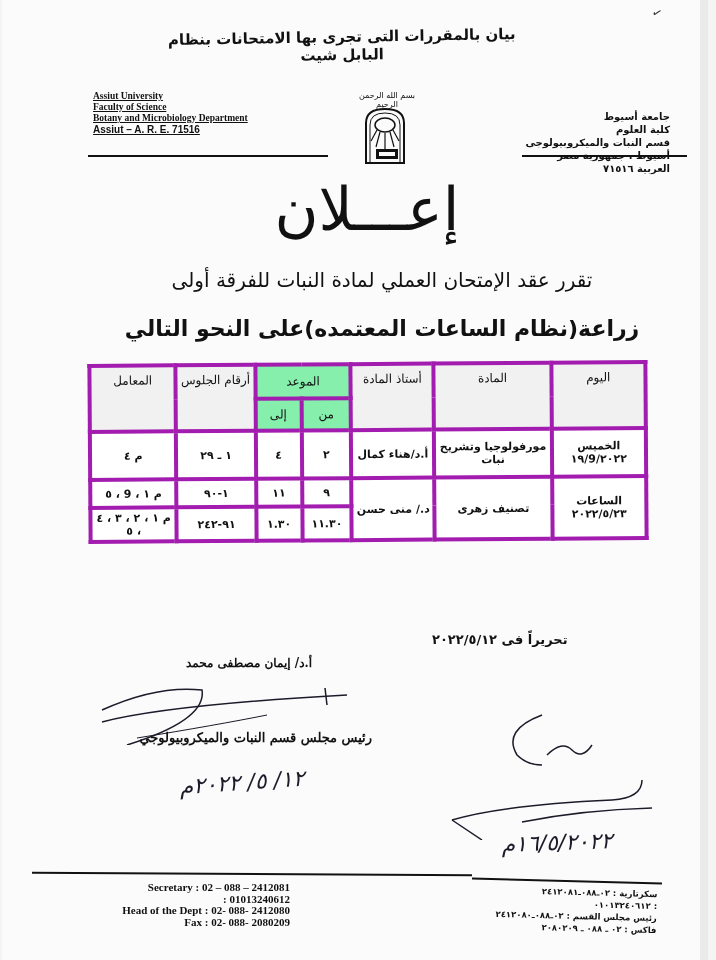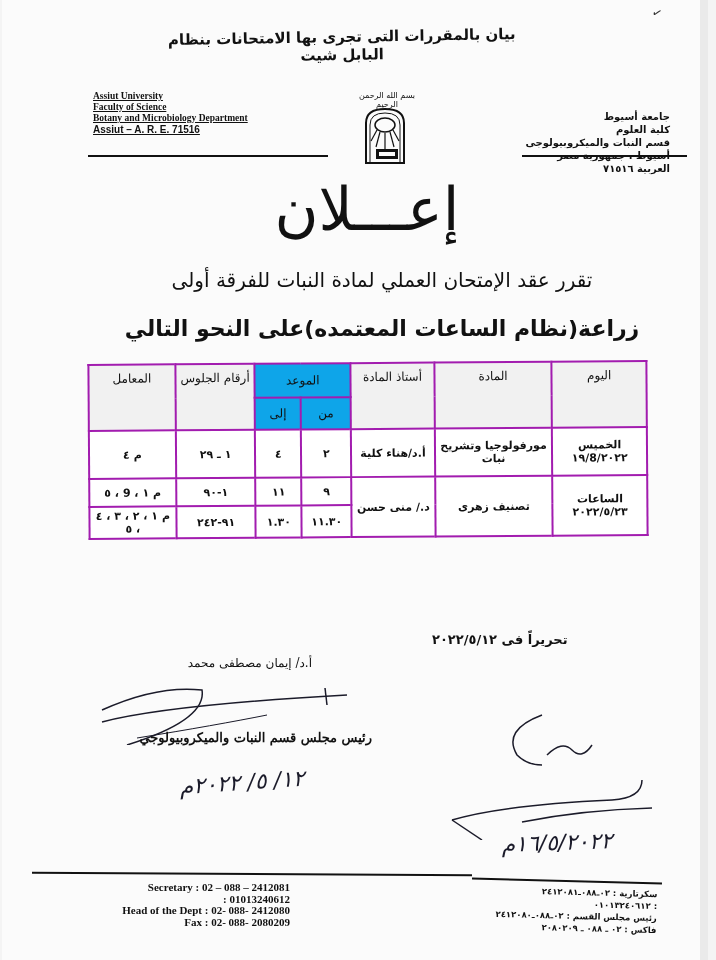--- a/index.html
+++ b/index.html
@@ -21,28 +21,28 @@
   .logo { left: 350px; top: 105px; width: 66px; height: 60px; }
 
   .ar-header { left: 520px; top: 91px; width: 148px; text-align: right; font-size: 10px; font-weight: bold; line-height: 13px; margin-top: 19px; }
   .rule-right { left: 520px; top: 155px; width: 165px; height: 2px; background: #111; }
 
   .announce { left: 200px; top: 170px; width: 330px; text-align: center; font-family: Liberation Sans, sans-serif; font-size: 60px; line-height: 80px; letter-spacing: 6px; }
   .line1 { left: 120px; top: 268px; width: 520px; text-align: center; font-size: 20px; }
   .line2 { left: 120px; top: 316px; width: 520px; text-align: center; font-size: 22px; font-weight: bold; }
 
   table.exam { position: absolute; left: 86px; top: 362px; width: 560px; border-collapse: collapse; direction: rtl; font-size: 11px; transform: rotate(-0.4deg); }
-  table.exam th, table.exam td { border: 2px solid #a21caf; text-align: center; vertical-align: middle; font-weight: bold; padding: 2px 3px; }
-  table.exam th { font-weight: normal; font-size: 12px; background: #0ea5e9; }
+  table.exam th, table.exam td { border: 4px solid #a21caf; text-align: center; vertical-align: middle; font-weight: bold; padding: 2px 3px; }
+  table.exam th { font-weight: normal; font-size: 12px; background: #86efac; }
   table.exam th.tall { vertical-align: top; padding-top: 6px; background: #f1f1f1; }
   table.exam td { background: #fff; font-size: 11px; }
   .sub { font-size: 12px; }
 
   .written { left: 430px; top: 632px; width: 170px; text-align: left; font-size: 13px; font-weight: bold; }
-  .signer { left: 170px; top: 656px; width: 140px; text-align: right; font-family: "DejaVu Serif", serif; font-size: 12px; font-weight: normal; }
+  .signer { left: 170px; top: 656px; width: 140px; text-align: right; font-family: "DejaVu Serif", serif; font-size: 12px; font-weight: bold; }
   .chair { left: 120px; top: 730px; width: 250px; text-align: right; font-family: "DejaVu Serif", serif; font-size: 13px; font-weight: bold; }
   .hand { font-family: "DejaVu Sans", sans-serif; font-size: 22px; color: #1b1b2a; font-style: italic; }
   .date-left { left: 150px; top: 770px; width: 180px; text-align: center; transform: rotate(-4deg); }
   .date-right { left: 480px; top: 830px; width: 150px; text-align: center; transform: rotate(-2deg); }
 
   .rule-foot-left { left: 30px; top: 873px; width: 440px; height: 2px; background: #111; transform: rotate(0.3deg); }
   .rule-foot-right { left: 470px; top: 880px; width: 190px; height: 2px; background: #111; transform: rotate(1.5deg); }
   .footer-en { left: 88px; top: 882px; width: 200px; font-family: "Liberation Serif", serif; font-size: 11px; font-weight: bold; line-height: 11.5px; }
   .footer-en div { text-align: right; }
   .footer-ar { left: 490px; top: 886px; width: 165px; font-size: 8.5px; font-weight: bold; line-height: 12px; text-align: right; transform: rotate(1.5deg); }
@@ -115,24 +115,24 @@
       </tr>
       <tr style="height:32px">
         <th class="sub">من</th>
         <th class="sub">إلى</th>
       </tr>
     </thead>
     <tbody>
       <tr style="height:48px">
         <td>
           <div>الخميس</div>
-          <div>٢٠٢٢/8/١٩</div>
+          <div>٢٠٢٢/9/١٩</div>
         </td>
         <td>مورفولوجيا وتشريح نبات</td>
-        <td>أ.د/هناء كلية</td>
+        <td>أ.د/هناء كمال</td>
         <td>٢</td>
         <td>٤</td>
         <td>١ ـ ٢٩</td>
         <td>م ٤</td>
       </tr>
       <tr style="height:28px">
         <td rowspan="2">
           <div>الساعات</div>
           <div>٢٠٢٢/٥/٢٣</div>
         </td>

